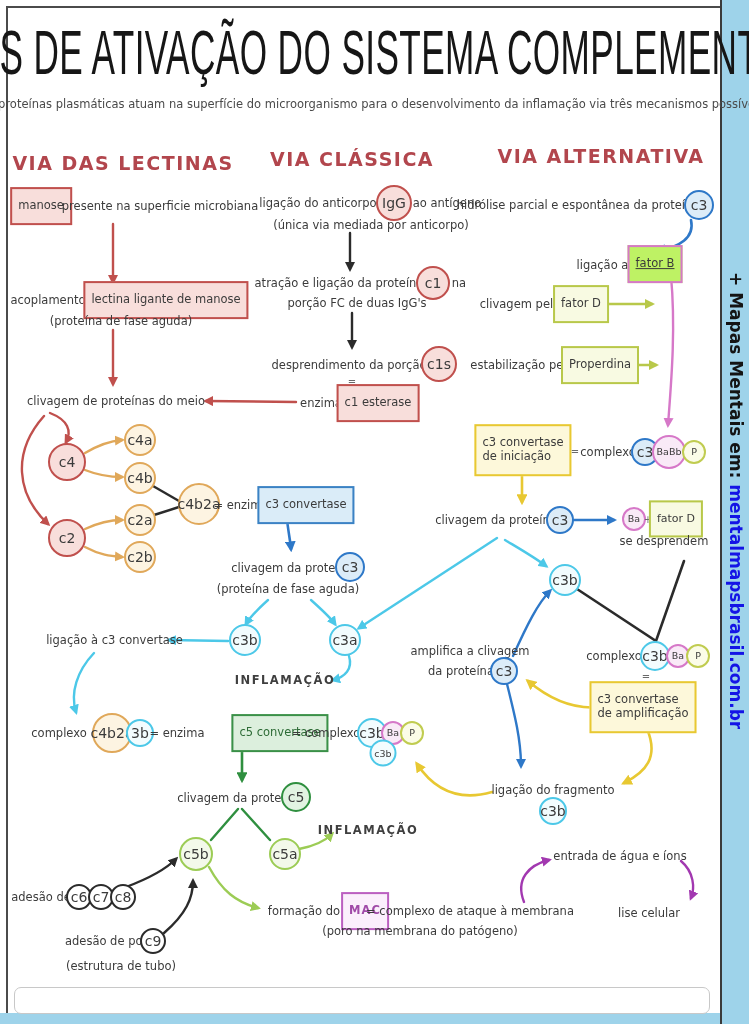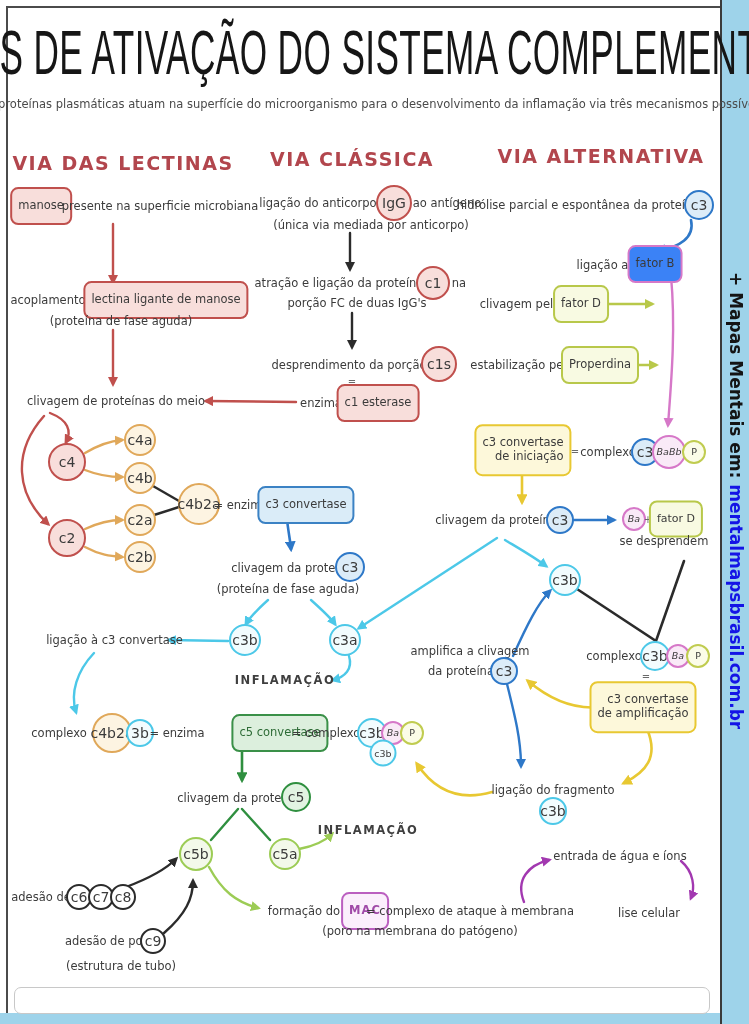--- a/index.html
+++ b/index.html
@@ -14,39 +14,39 @@
          font-family:"Liberation Sans",sans-serif;font-size:44px;font-weight:400;
          letter-spacing:0.5px;color:#161616;white-space:nowrap;}
   .subtitle{position:absolute;left:362px;top:104px;transform:translate(-50%,-50%);
             font-size:11.5px;color:#4a4a4a;white-space:nowrap;}
   .hdr{position:absolute;transform:translate(-50%,-50%);color:#b2464d;font-size:19px;
        font-weight:bold;letter-spacing:1.5px;white-space:nowrap;}
   .t{position:absolute;transform:translate(-50%,-50%);white-space:nowrap;font-size:11.5px;
      color:#3b3b3b;z-index:3;line-height:1.3;}
   .infl{font-size:11.5px;letter-spacing:1.5px;font-weight:bold;color:#3f3f3f;}
   .eq{font-size:10px;color:#6a6a6a;}
-  .bx{position:absolute;transform:translate(-50%,-50%);border:2.2px solid;border-radius:8px;
+  .bx{position:absolute;transform:translate(-50%,-50%);border:2.2px solid;border-radius:0;
       padding:10px 6px;font-size:11.5px;color:#3b3b3b;white-space:nowrap;line-height:1.2;
-      text-align:right;z-index:3;}
+      text-align:left;z-index:3;}
   .bx2 span{display:block;}
   .c{position:absolute;transform:translate(-50%,-50%);border-radius:50%;border:2.2px solid;
      display:flex;align-items:center;justify-content:center;background:#fff;font-size:14px;
      color:#3b3b3b;z-index:3;line-height:1;}
   .b-red{border-color:#c0504d;background:#f8dedb;}
   .b-blue{border-color:#3b82c4;background:#daecf8;}
   .b-green{border-color:#3a9048;background:#dcefdd;color:#2d6b36;}
   .b-yellow{border-color:#e8c832;background:#fdf8da;}
-  .b-pink{border-color:#d678c8;background:#3b82f6;}
+  .b-pink{border-color:#d678c8;background:#bef264;text-decoration:underline;}
   .b-yg{border-color:#b8c84a;background:#f8fae2;}
   .b-purple{border-color:#bb5fc0;background:#fbeffc;color:#a04aa8;font-weight:bold;letter-spacing:1px;}
   .c-red{border-color:#c0504d;background:#f8dedb;}
   .c-orange{border-color:#e0a85a;background:#fdf4e2;}
   .c-blue{border-color:#2e78c8;background:#dcecf8;}
   .c-cyan{border-color:#4cc8e8;background:#f2fcfe;}
-  .c-pink{border-color:#d678c8;background:#f9eaf7;font-style:italic;}
+  .c-pink{border-color:#d678c8;background:#f9eaf7;}
   .c-yg{border-color:#c0cc50;background:#fbfce8;}
   .c-green{border-color:#2f8f3f;background:#e2f3e2;}
   .c-lgreen{border-color:#9ccc55;background:#f3f9ea;}
   .c-black{border-color:#2b2b2b;background:#fff;}
   .sm{font-size:9.5px;}
   svg.arrows{position:absolute;left:0;top:0;z-index:2;pointer-events:none;}
   .bottombar{position:absolute;left:14px;top:987px;width:694px;height:25px;background:#fff;
              border:1px solid #c8c8c8;border-radius:7px;z-index:4;}
   .banner-text{position:absolute;left:722px;top:272px;width:27px;writing-mode:vertical-rl;
                font-size:17px;font-weight:bold;color:#141414;white-space:nowrap;z-index:5;

